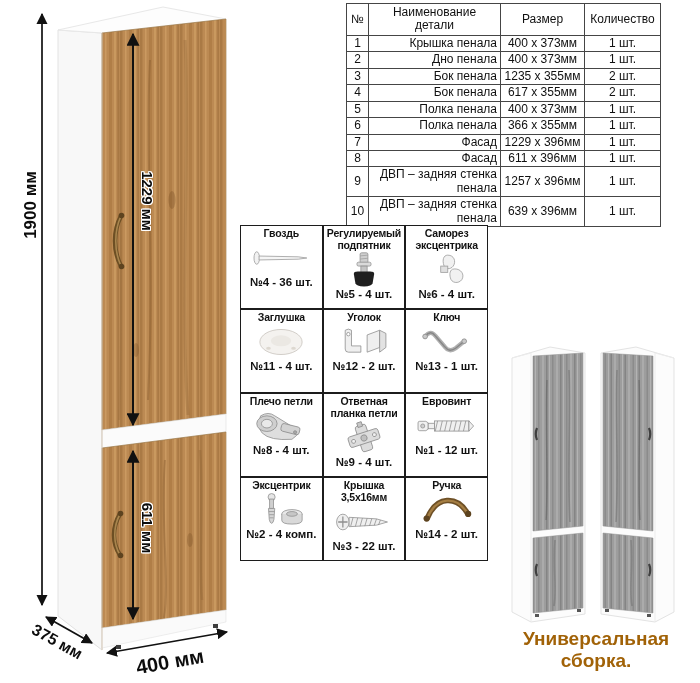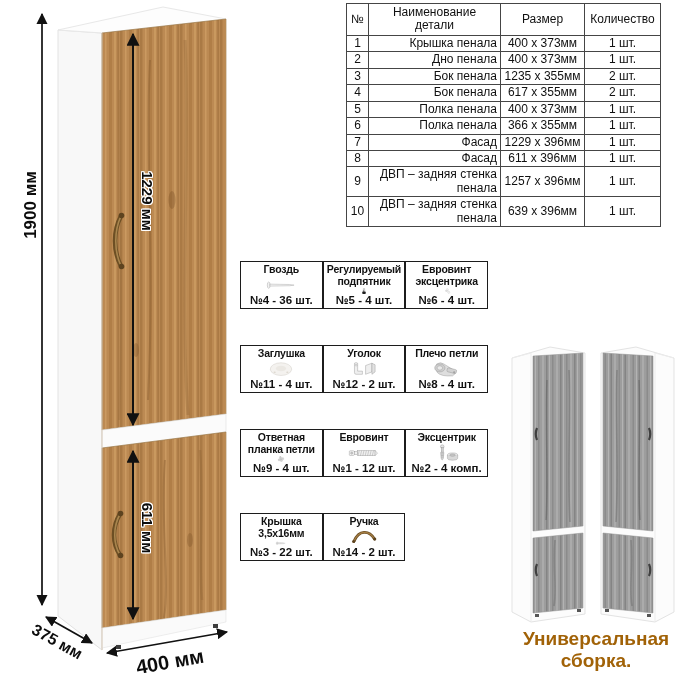--- a/index.html
+++ b/index.html
@@ -14,21 +14,21 @@
   .parts-table th { text-align:center; padding:2px 3px; }
   .parts-table td.col0 { width:22px; text-align:center; }
   .parts-table td.col1 { width:132px; text-align:right; }
   .parts-table td.col2 { width:84px; text-align:center; white-space:nowrap; }
   .parts-table td.col3 { width:76px; text-align:center; white-space:nowrap; }
 
   
   .hw-grid { position:absolute; left:240px; top:225px; width:248px;
              display:grid; grid-template-columns:repeat(3,1fr); grid-auto-rows:84px; }
   .hw-cell { border:1.4px solid #1c1c1c; background:#fff; display:flex; flex-direction:column;
-             align-items:center; padding:2px 1px 1px 1px; overflow:visible;margin-top:36px; }
+             align-items:center; padding:2px 1px 1px 1px; overflow:visible; }
   .hw-title { font-weight:bold; font-size:10.5px; line-height:1.12; text-align:center;
               letter-spacing:-0.2px; white-space:normal; }
   .hw-icon { flex:1 1 auto; width:76px; max-height:36px; min-height:0; }
   .hw-count { font-weight:bold; font-size:11.5px; white-space:nowrap; padding-bottom:1px; }
 
   
   .dim { position:absolute; font-weight:bold; color:#0c0c0c; white-space:nowrap; }
   .halo { text-shadow:-1px 0 0 #fff,1px 0 0 #fff,0 -1px 0 #fff,0 1px 0 #fff,
                       -1px -1px 0 #fff,1px 1px 0 #fff,-1px 1px 0 #fff,1px -1px 0 #fff; }
   #dim-height { left:31px;  top:205px; font-size:17px; transform:translate(-50%,-50%) rotate(-90deg); }
@@ -202,39 +202,46 @@
         <div class="hw-count">№4 - 36 шт.</div>
       </div>
       <div class="hw-cell">
         <div class="hw-title">Регулируемый подпятник</div>
         <svg class="hw-icon" viewBox="0 0 80 46">
           <use href="#adjustable-foot-icon" xlink:href="#adjustable-foot-icon"></use>
         </svg>
         <div class="hw-count">№5 - 4 шт.</div>
       </div>
       <div class="hw-cell">
-        <div class="hw-title">Евровинт эксцентрика</div>
+        <div class="hw-title">Саморез эксцентрика</div>
         <svg class="hw-icon" viewBox="0 0 80 46">
           <use href="#eccentric-cap-icon" xlink:href="#eccentric-cap-icon"></use>
         </svg>
         <div class="hw-count">№6 - 4 шт.</div>
       </div>
       <div class="hw-cell">
         <div class="hw-title">Заглушка</div>
         <svg class="hw-icon" viewBox="0 0 80 46">
           <use href="#plug-icon" xlink:href="#plug-icon"></use>
         </svg>
         <div class="hw-count">№11 - 4 шт.</div>
       </div>
       <div class="hw-cell">
         <div class="hw-title">Уголок</div>
         <svg class="hw-icon" viewBox="0 0 80 46">
           <use href="#corner-bracket-icon" xlink:href="#corner-bracket-icon"></use>
         </svg>
         <div class="hw-count">№12 - 2 шт.</div>
+      </div>
+      <div class="hw-cell">
+        <div class="hw-title">Ключ</div>
+        <svg class="hw-icon" viewBox="0 0 80 46">
+          <use href="#key-icon" xlink:href="#key-icon"></use>
+        </svg>
+        <div class="hw-count">№13 - 1 шт.</div>
       </div>
       <div class="hw-cell">
         <div class="hw-title">Плечо петли</div>
         <svg class="hw-icon" viewBox="0 0 80 46">
           <use href="#hinge-arm-icon" xlink:href="#hinge-arm-icon"></use>
         </svg>
         <div class="hw-count">№8 - 4 шт.</div>
       </div>
       <div class="hw-cell">
         <div class="hw-title">Ответная планка петли</div>

